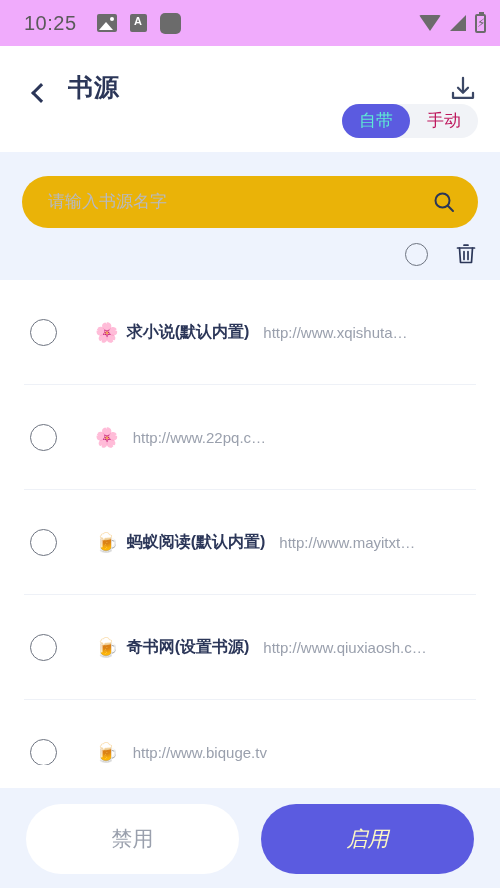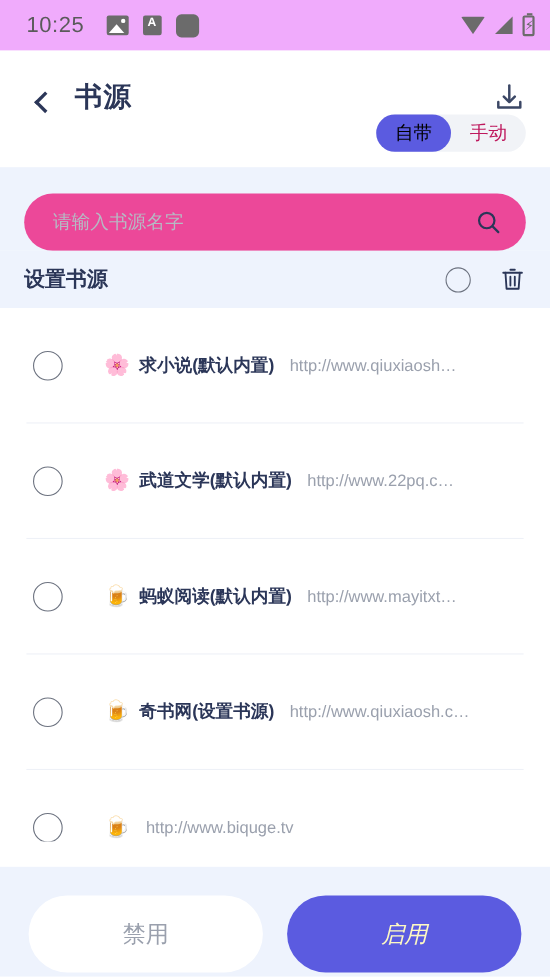--- a/index.html
+++ b/index.html
@@ -167,30 +167,30 @@
     padding: 0 17px;
     height: 34px;
     line-height: 34px;
     border-radius: 18px;
     color: #be185d;
     cursor: pointer;
     white-space: nowrap;
   }
   .segment-item.active {
     background: #5b5be0;
-    color: #000000;
+    color: #5eead4;
   }
 
   
   .search-section {
     background: #eef3fd;
     padding: 24px 22px 0 22px;
   }
   .search-box {
-    background: #ec4899;
+    background: #eab308;
     border-radius: 26px;
     height: 52px;
     display: flex;
     align-items: center;
     padding: 0 22px 0 26px;
   }
   .search-input {
     flex: 1;
     border: none;
     outline: none;
@@ -281,23 +281,23 @@
     flex: 1 1 auto;
   }
 
   
   .bottom-bar {
     position: absolute;
     left: 0; right: 0; bottom: 0;
     height: 100px;
     background: #eef3fd;
     display: flex;
-    align-items: flex-end;
+    align-items: flex-start;
     gap: 22px;
-    padding: 4px 26px;
+    padding: 16px 26px;
   }
   .btn {
     flex: 1;
     height: 70px;
     border-radius: 35px;
     border: none;
     font-size: 21px;
     font-family: inherit;
     cursor: pointer;
   }
@@ -353,45 +353,43 @@
     <span class="search-icon">
       <svg width="24" height="24" viewBox="0 0 24 24" fill="none" stroke="#2b3658" stroke-width="2" stroke-linecap="round">
         <circle cx="10.5" cy="10.5" r="7"></circle>
         <path d="M15.8 15.8L21 21"></path>
       </svg>
     </span>
   </div>
 </div>
 
 <div class="list-header">
-  <span class="list-header-title">设置书源</span>
   <span class="list-header-actions">
     <span class="circle-check"></span>
     <span class="trash-icon">
       <svg width="24" height="24" viewBox="0 0 24 24" fill="none" stroke="#2b3658" stroke-width="1.7" stroke-linecap="round" stroke-linejoin="round">
         <path d="M3.5 6h17"></path>
         <path d="M10 3.2h4"></path>
         <path d="M5.5 6l1 14.5h11L18.5 6"></path>
         <path d="M10 9.5v8M14 9.5v8"></path>
       </svg>
     </span>
   </span>
 </div>
 
 <div class="list">
   <div class="list-row">
     <span class="row-check"></span>
     <span class="row-emoji">🌸</span>
     <span class="row-name">求小说(默认内置)</span>
-    <span class="row-url">http://www.qiuxiaosh…</span>
+    <span class="row-url">http://www.xqishuta…</span>
   </div>
   <div class="list-row">
     <span class="row-check"></span>
     <span class="row-emoji">🌸</span>
-    <span class="row-name">武道文学(默认内置)</span>
     <span class="row-url">http://www.22pq.c…</span>
   </div>
   <div class="list-row">
     <span class="row-check"></span>
     <span class="row-emoji">🍺</span>
     <span class="row-name">蚂蚁阅读(默认内置)</span>
     <span class="row-url">http://www.mayitxt…</span>
   </div>
   <div class="list-row">
     <span class="row-check"></span>

